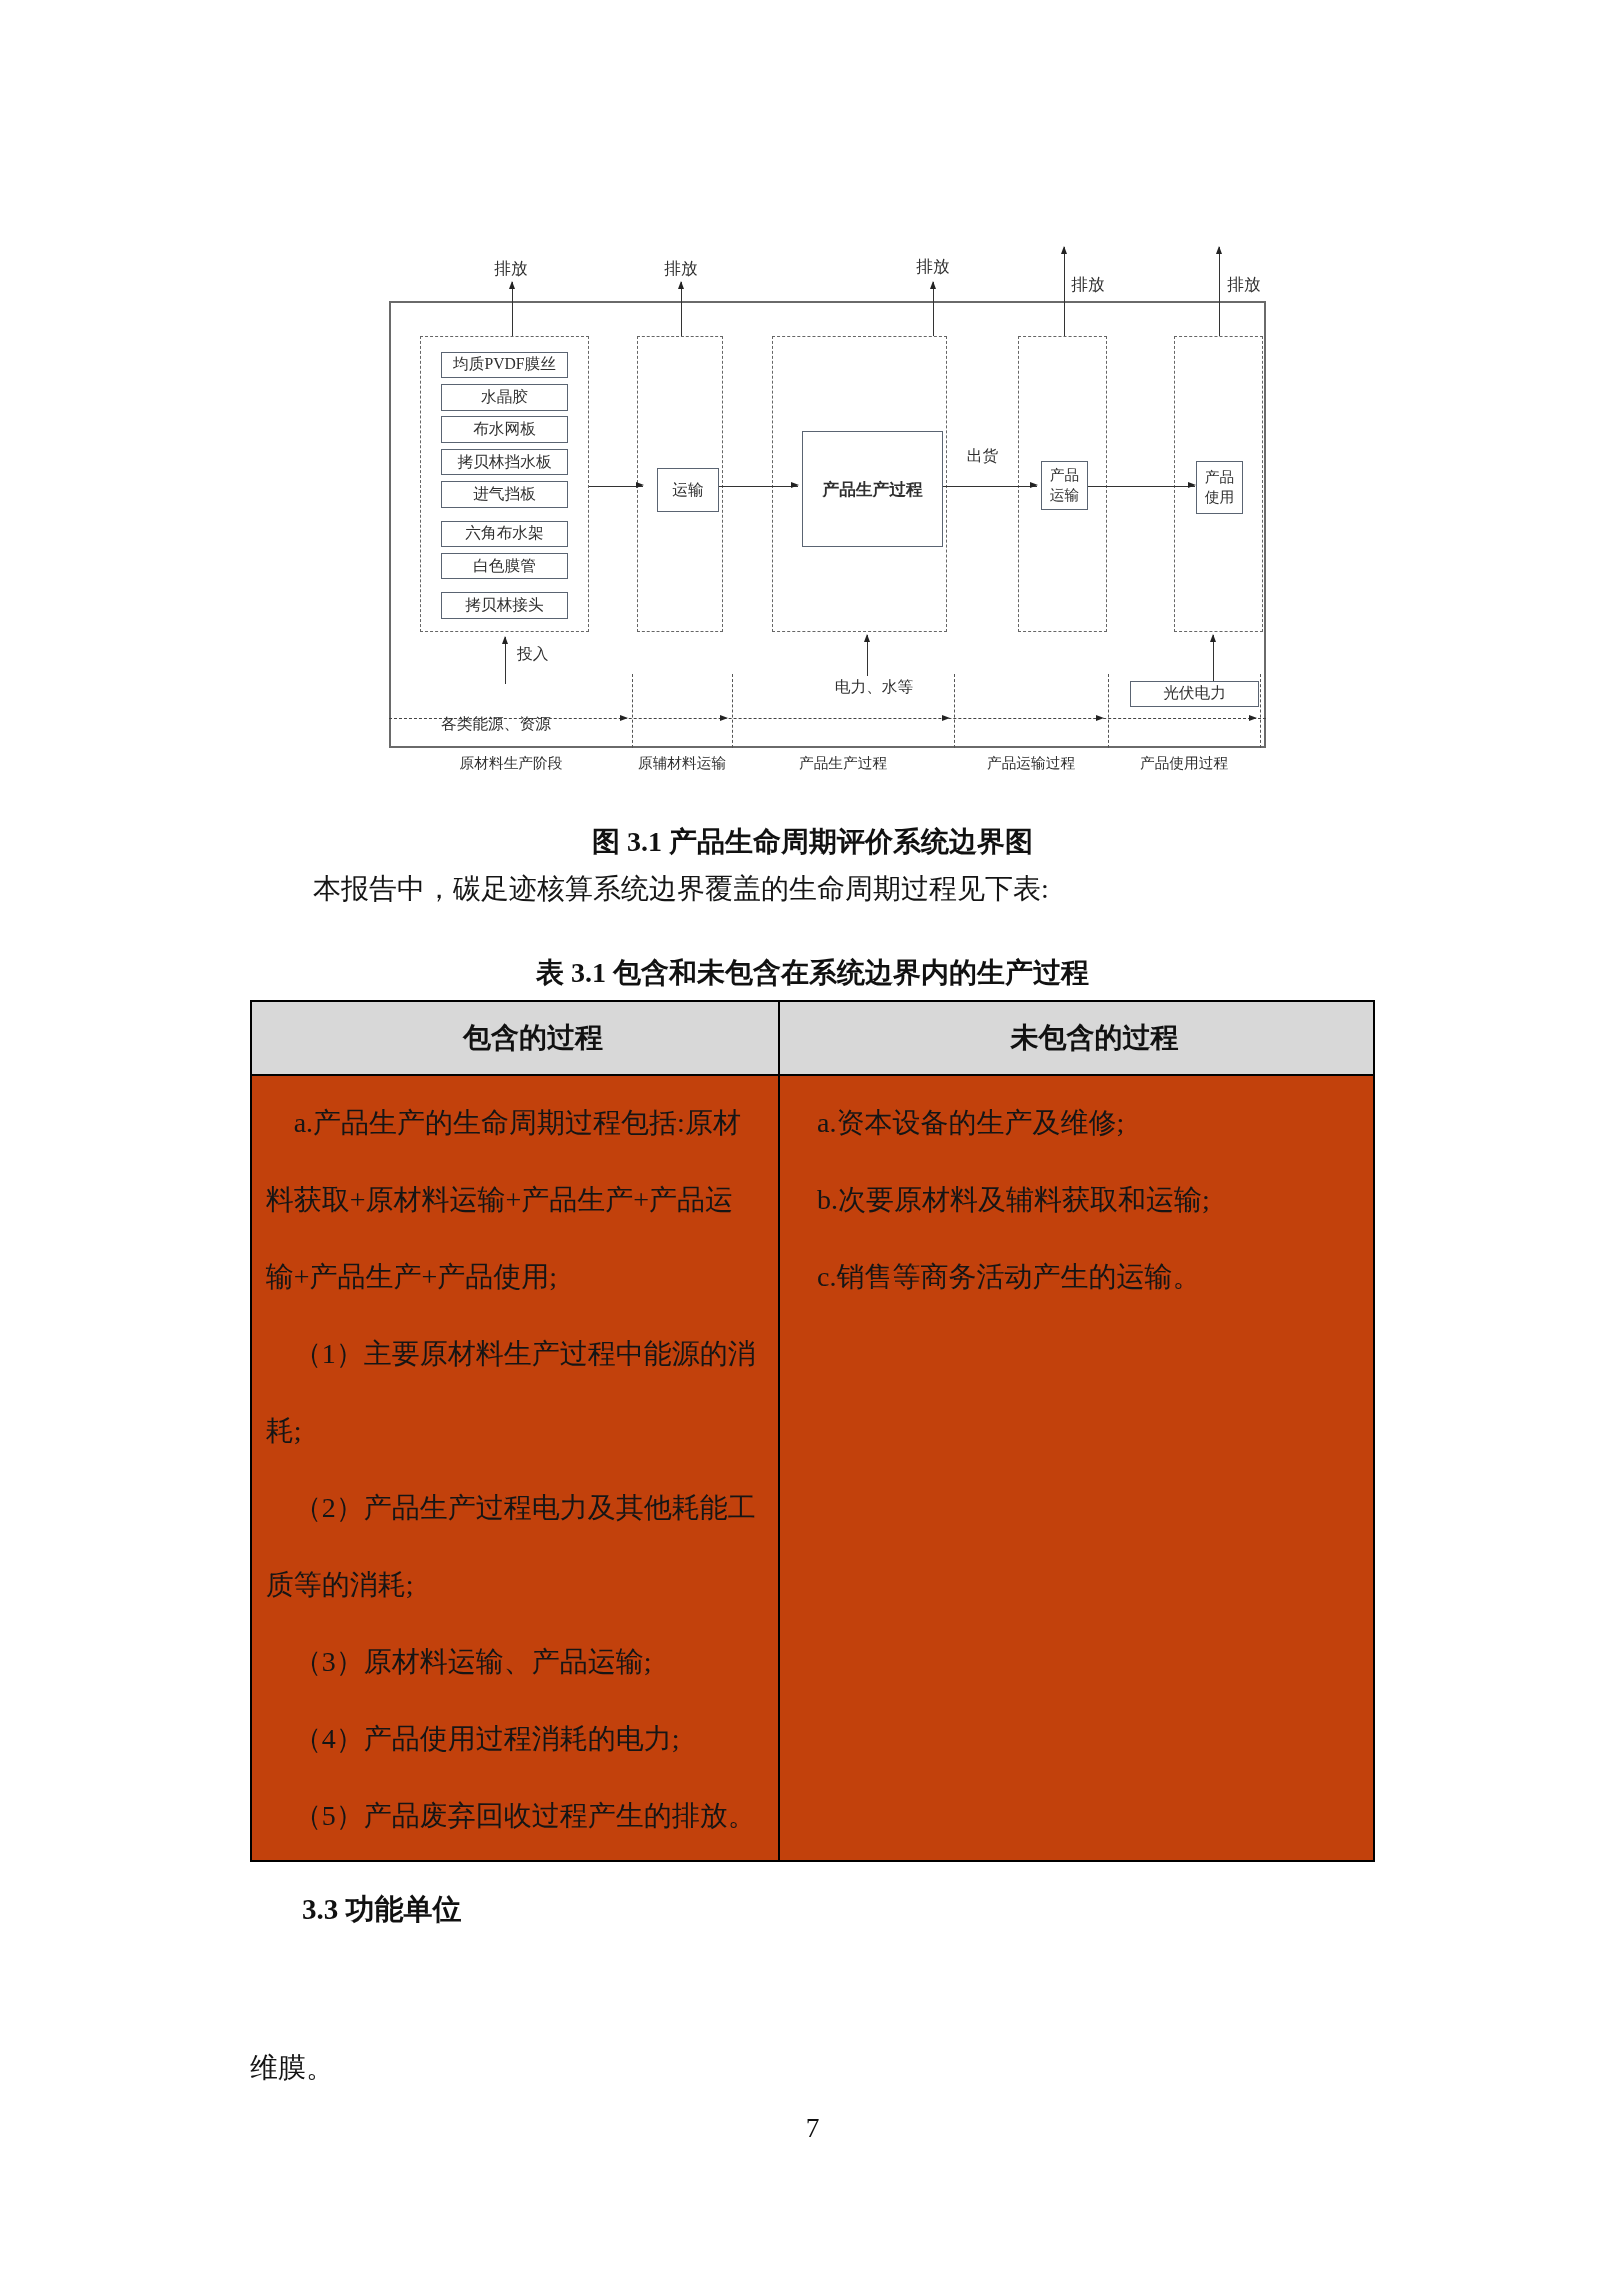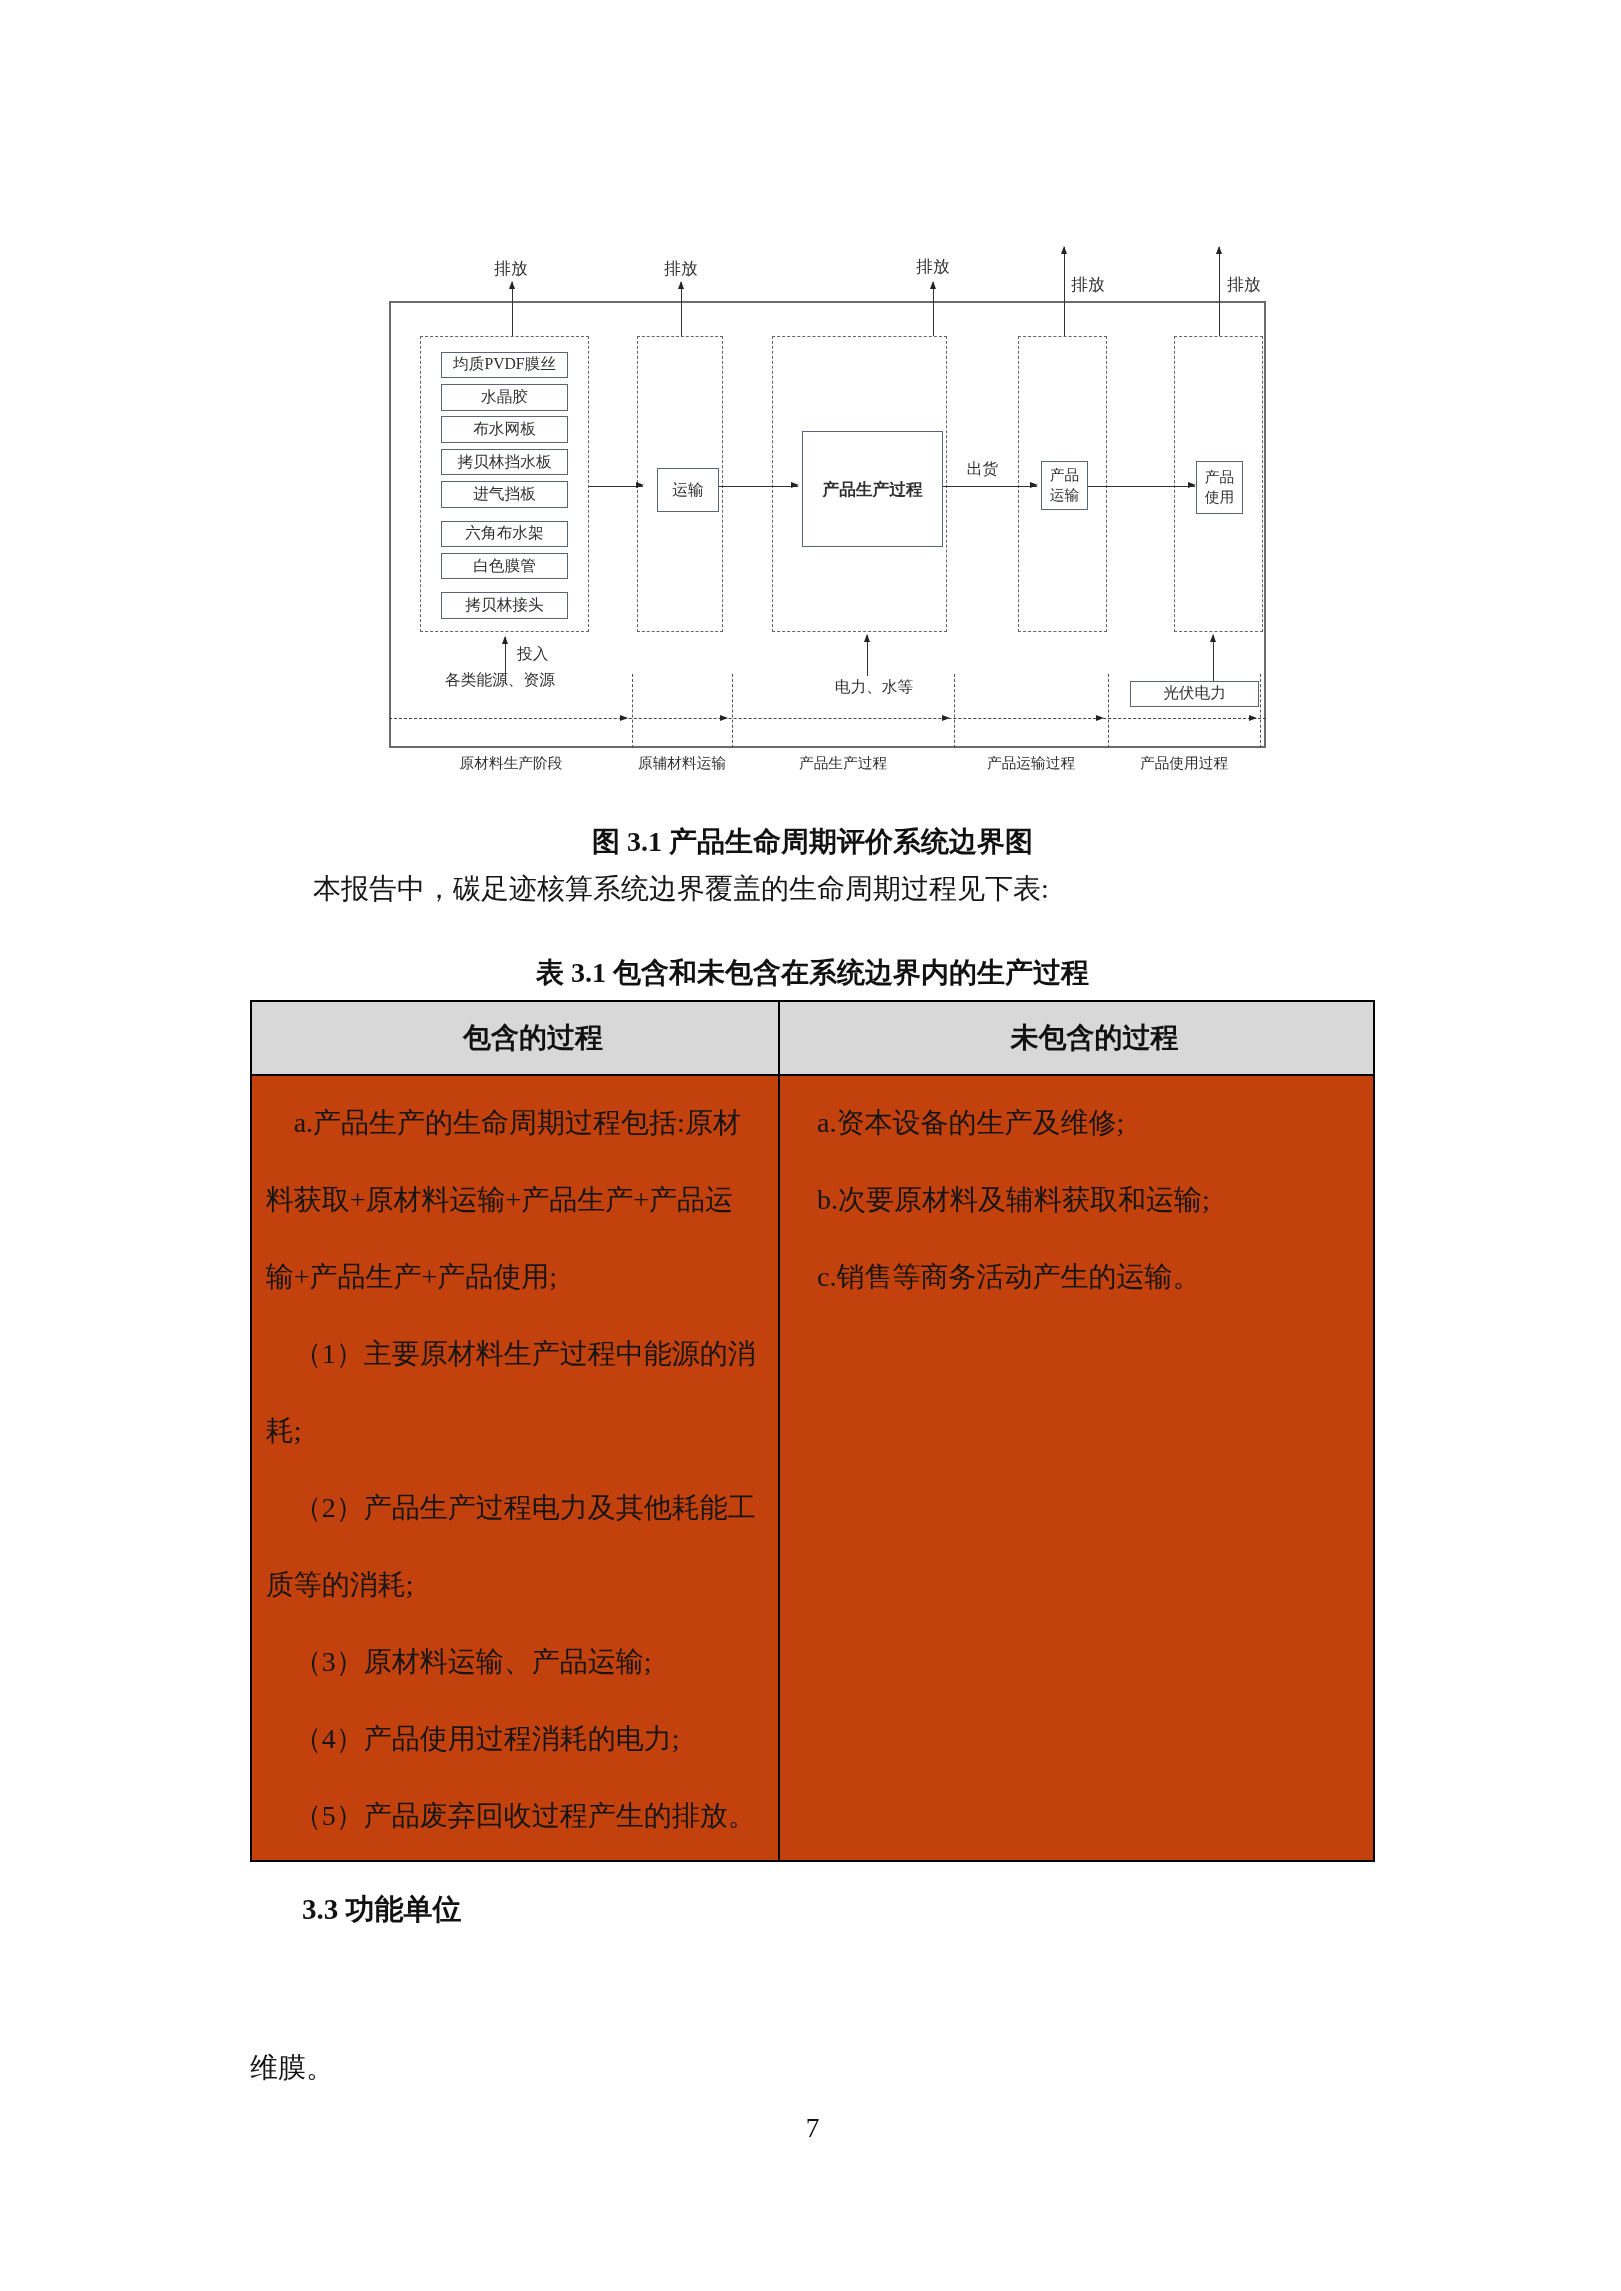--- a/index.html
+++ b/index.html
@@ -55,23 +55,23 @@
   .harrow::after { content:""; position:absolute; right:-1px; top:-4.9px;
     border-top:3.9px solid transparent; border-bottom:3.9px solid transparent;
     border-left:8.8px solid #222; }
   .h1 { left:589px;  top:486px; width:54px; }
   .h2 { left:719px;  top:486px; width:79px; }
   .h3 { left:943px;  top:486px; width:94px; }
   .h4 { left:1088px; top:486px; width:107px; }
 
   
   .dlabel { position:absolute; font-size:15.7px; color:#2f2f2f; white-space:nowrap; z-index:4; }
-  .shipment     { left:955px; top:459px; width:55px; text-align:center; }
+  .shipment     { left:955px; top:446px; width:55px; text-align:center; }
   .input-label  { left:517px; top:644px; }
-  .energy-label { left:441px; top:670px; width:118px; text-align:center; }
+  .energy-label { left:441px; top:714px; width:118px; text-align:left; }
   .power-label  { left:823px; top:677px; width:102px; text-align:center; }
 
   .emission-labels { position:absolute; left:0; top:0; width:100%; height:100%; }
   .em-label { position:absolute; width:78px; text-align:center; font-size:16.7px; color:#2f2f2f; }
   .em-label:nth-child(1){ left:472px;  top:257px; }
   .em-label:nth-child(2){ left:642px;  top:257px; }
   .em-label:nth-child(3){ left:894px;  top:255px; }
   .em-label:nth-child(4){ left:1049px; top:273px; }
   .em-label:nth-child(5){ left:1205px; top:273px; }
 

